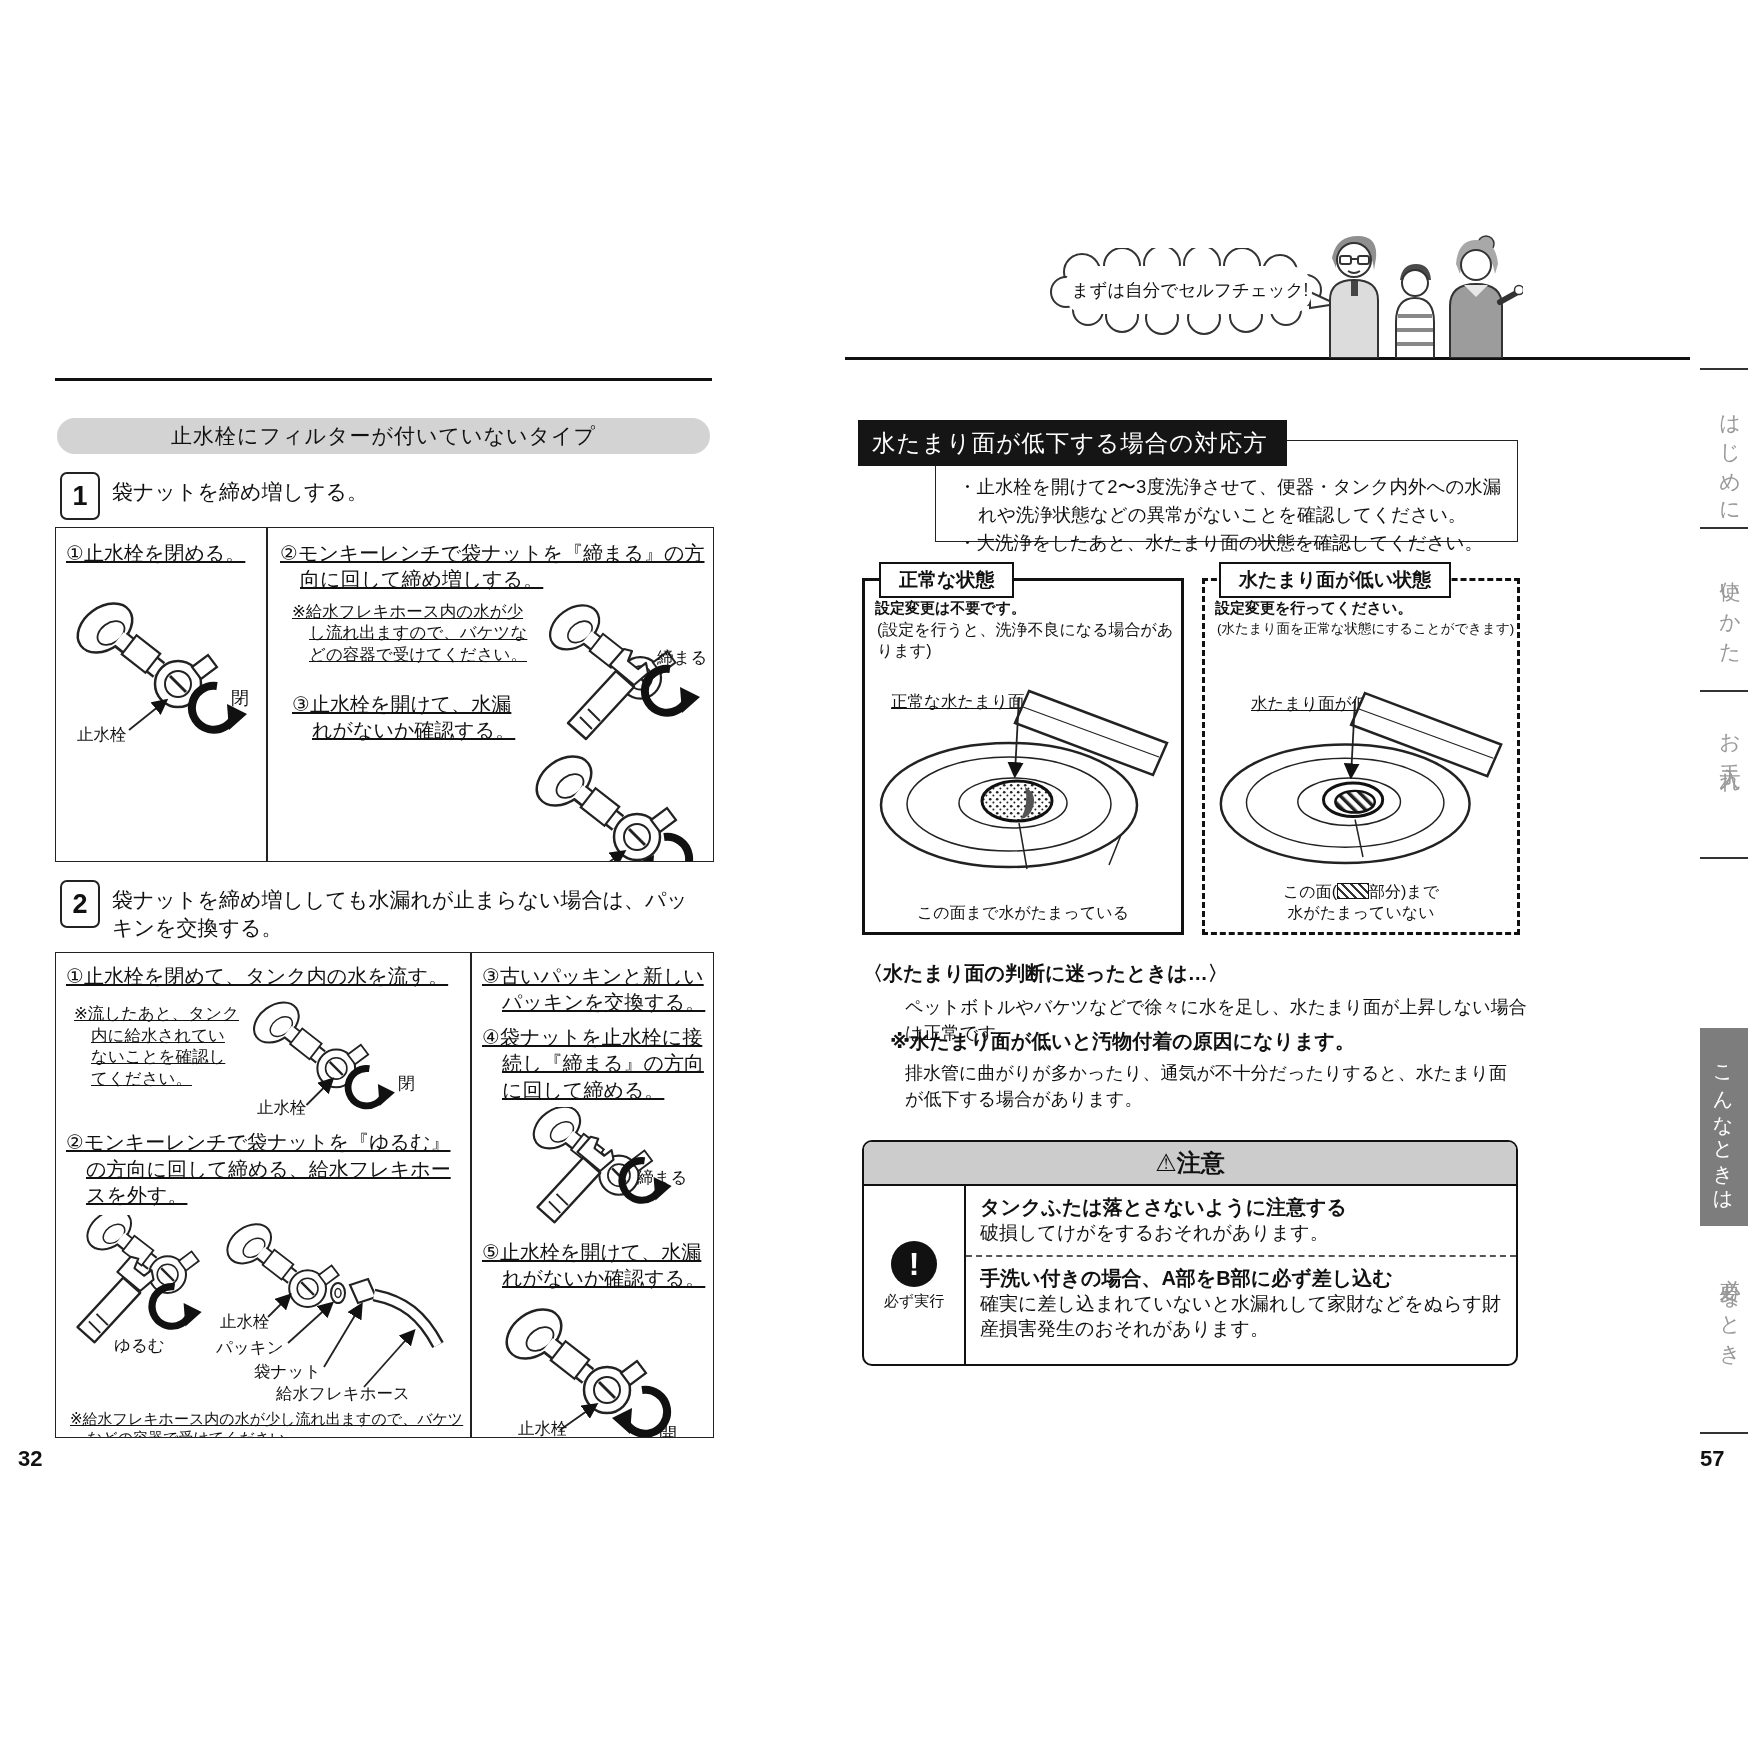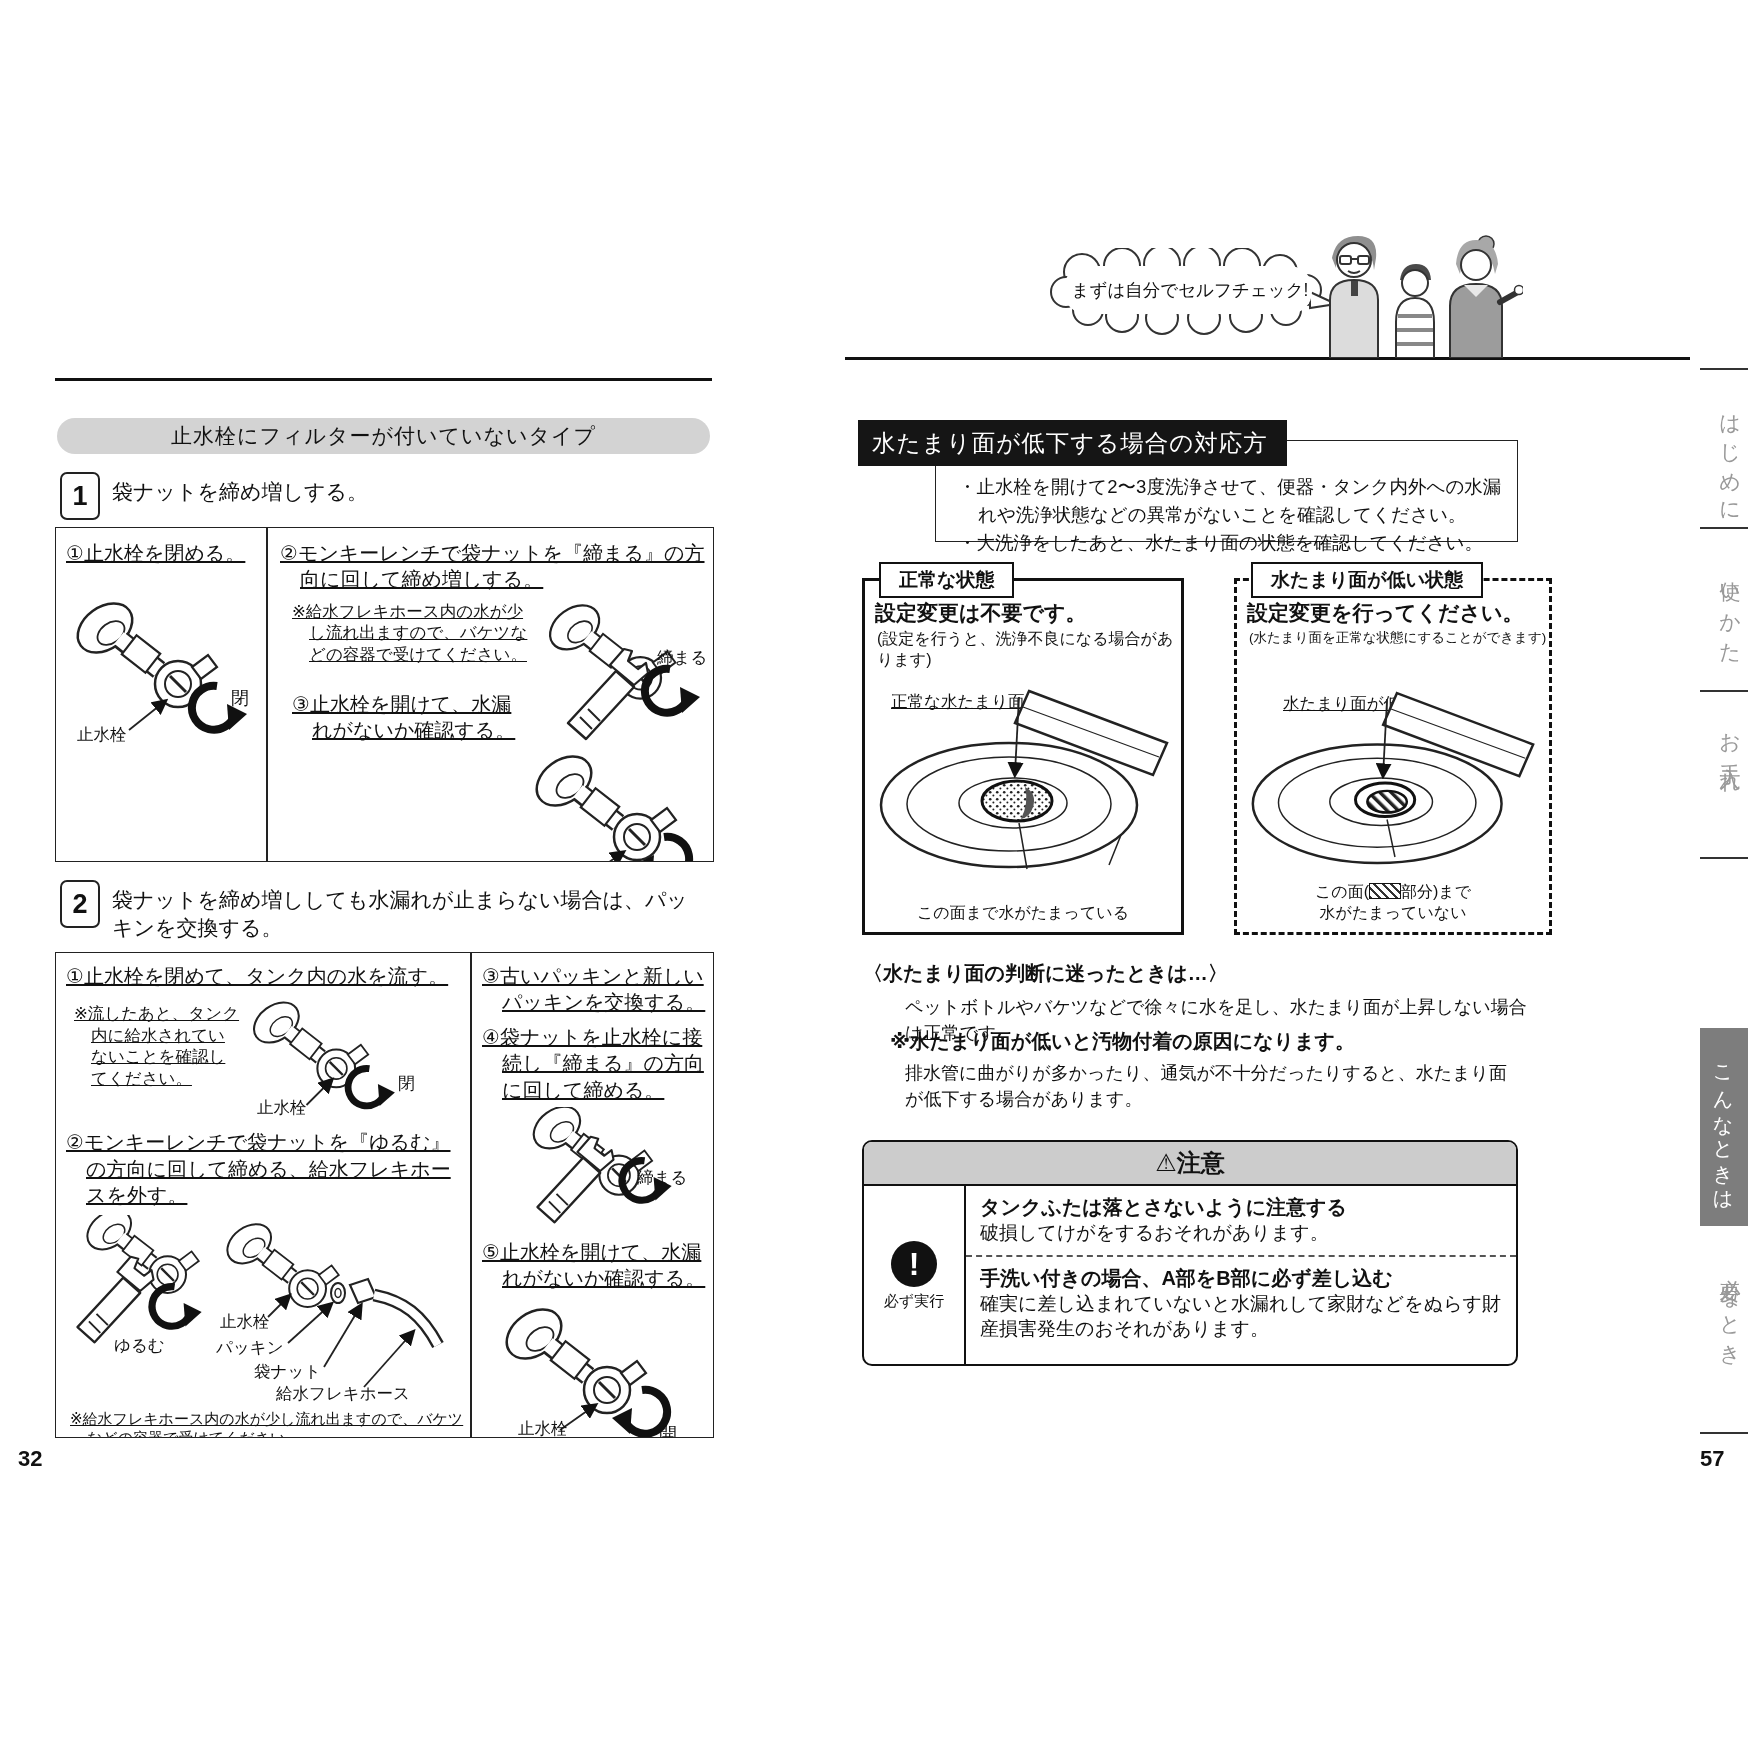--- a/index.html
+++ b/index.html
@@ -29,21 +29,21 @@
   .black-head{position:absolute;left:858px;top:420px;width:415px;height:46px;background:#151515;color:#fff;
               font-size:23.5px;line-height:46px;padding-left:14px;letter-spacing:1px;}
   .bullet-box{position:absolute;left:935px;top:440px;width:583px;height:102px;border:1.5px solid #222;
               padding:32px 12px 0 22px;box-sizing:border-box;}
   .bullet{font-size:18.5px;line-height:1.5;padding-left:20px;text-indent:-20px;}
   .state-box{position:absolute;top:578px;width:322px;height:357px;background:#fff;box-sizing:border-box;}
   .sb-solid{border:3px solid #111;}
   .sb-dash{border:3px dashed #111;}
   .sb-tab{position:absolute;top:-19px;left:14px;background:#fff;border:2px solid #111;
           font-size:19px;font-weight:bold;padding:3px 18px;white-space:nowrap;}
-  .sb-lead{font-size:21px;font-weight:bold;margin:18px 16px 0 10px;}
+  .sb-lead{font-size:15px;font-weight:bold;margin:18px 16px 0 10px;}
   .sb-paren{font-size:16px;line-height:1.3;margin:2px 0 0 12px;}
   .sb-paren.small{font-size:13.5px;}
   .pointer-lbl{position:absolute;font-size:16.5px;text-decoration:underline;white-space:nowrap;}
   .sb-cap{position:absolute;bottom:8px;left:0;right:0;text-align:center;font-size:16px;line-height:1.3;}
   .swatch{display:inline-block;width:30px;height:14px;border:1.5px solid #111;vertical-align:-2px;
           background:repeating-linear-gradient(45deg,#333 0 2px,#fff 2px 6px);}
   .judge-h{position:absolute;font-size:20px;font-weight:bold;}
   .body18{position:absolute;font-size:18px;line-height:1.45;}
   .caution{position:absolute;left:862px;top:1140px;width:656px;height:226px;border:2.5px solid #111;
            border-radius:10px;overflow:hidden;box-sizing:border-box;background:#fff;}
@@ -314,21 +314,21 @@
       <ellipse cx="144" cy="118" rx="54" ry="25" fill="#fff" stroke="#222" stroke-width="1.5"></ellipse>
       <ellipse cx="148" cy="116" rx="35" ry="20" fill="url(#p-dots)" stroke="#111" stroke-width="3"></ellipse>
       <path d="M156 102 q12 6 8 20 q-3 10 -12 12 q8 -16 4 -32 z" fill="#555"></path>
       <line x1="150" y1="12" x2="146" y2="88" stroke="#222" stroke-width="1.8" marker-end="url(#m-arr)"></line>
       <line x1="150" y1="138" x2="158" y2="184" stroke="#222" stroke-width="1.5"></line>
       <line x1="252" y1="150" x2="240" y2="180" stroke="#222" stroke-width="1.5"></line>
     </svg>
     <div class="sb-cap">この面まで水がたまっている</div>
   </div>
 
-  <div class="state-box sb-dash" style="left:1234px;width:318px">
+  <div class="state-box sb-dash" style="left:1202px;width:318px">
     <div class="sb-tab">水たまり面が低い状態</div>
     <div class="sb-lead">設定変更を行ってください。</div>
     <div class="sb-paren small">(水たまり面を正常な状態にすることができます)</div>
     <span class="pointer-lbl" style="left:46px;top:112px">水たまり面が低い</span>
     <svg class="abs" style="left:2px;top:106px" width="306" height="188" viewBox="0 0 310 190">
       <path d="M160 6 L298 58 L284 90 L146 38 Z" fill="#fff" stroke="#222" stroke-width="2.5"></path>
       <line x1="154" y1="22" x2="290" y2="72" stroke="#222" stroke-width="1.2"></line>
       <ellipse cx="140" cy="118" rx="126" ry="60" fill="#fff" stroke="#222" stroke-width="2.5"></ellipse>
       <ellipse cx="140" cy="117" rx="100" ry="45" fill="#fff" stroke="#222" stroke-width="1.5"></ellipse>
       <ellipse cx="144" cy="116" rx="52" ry="24" fill="#fff" stroke="#222" stroke-width="1.5"></ellipse>

